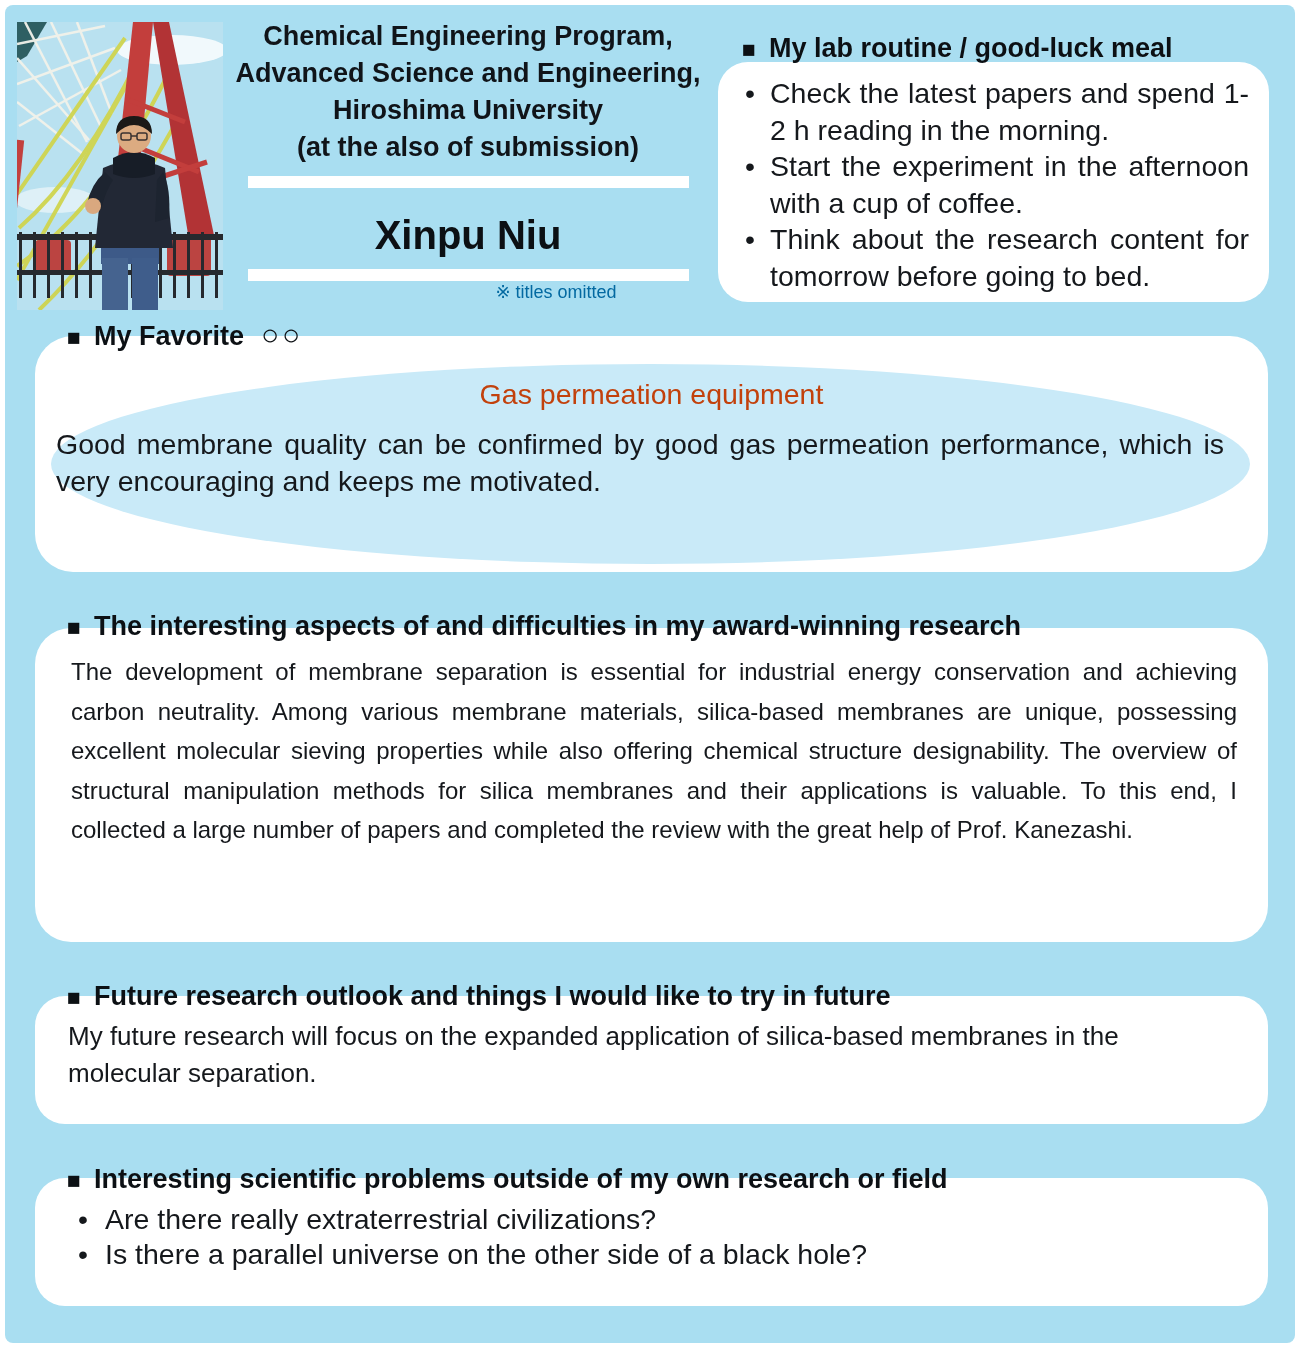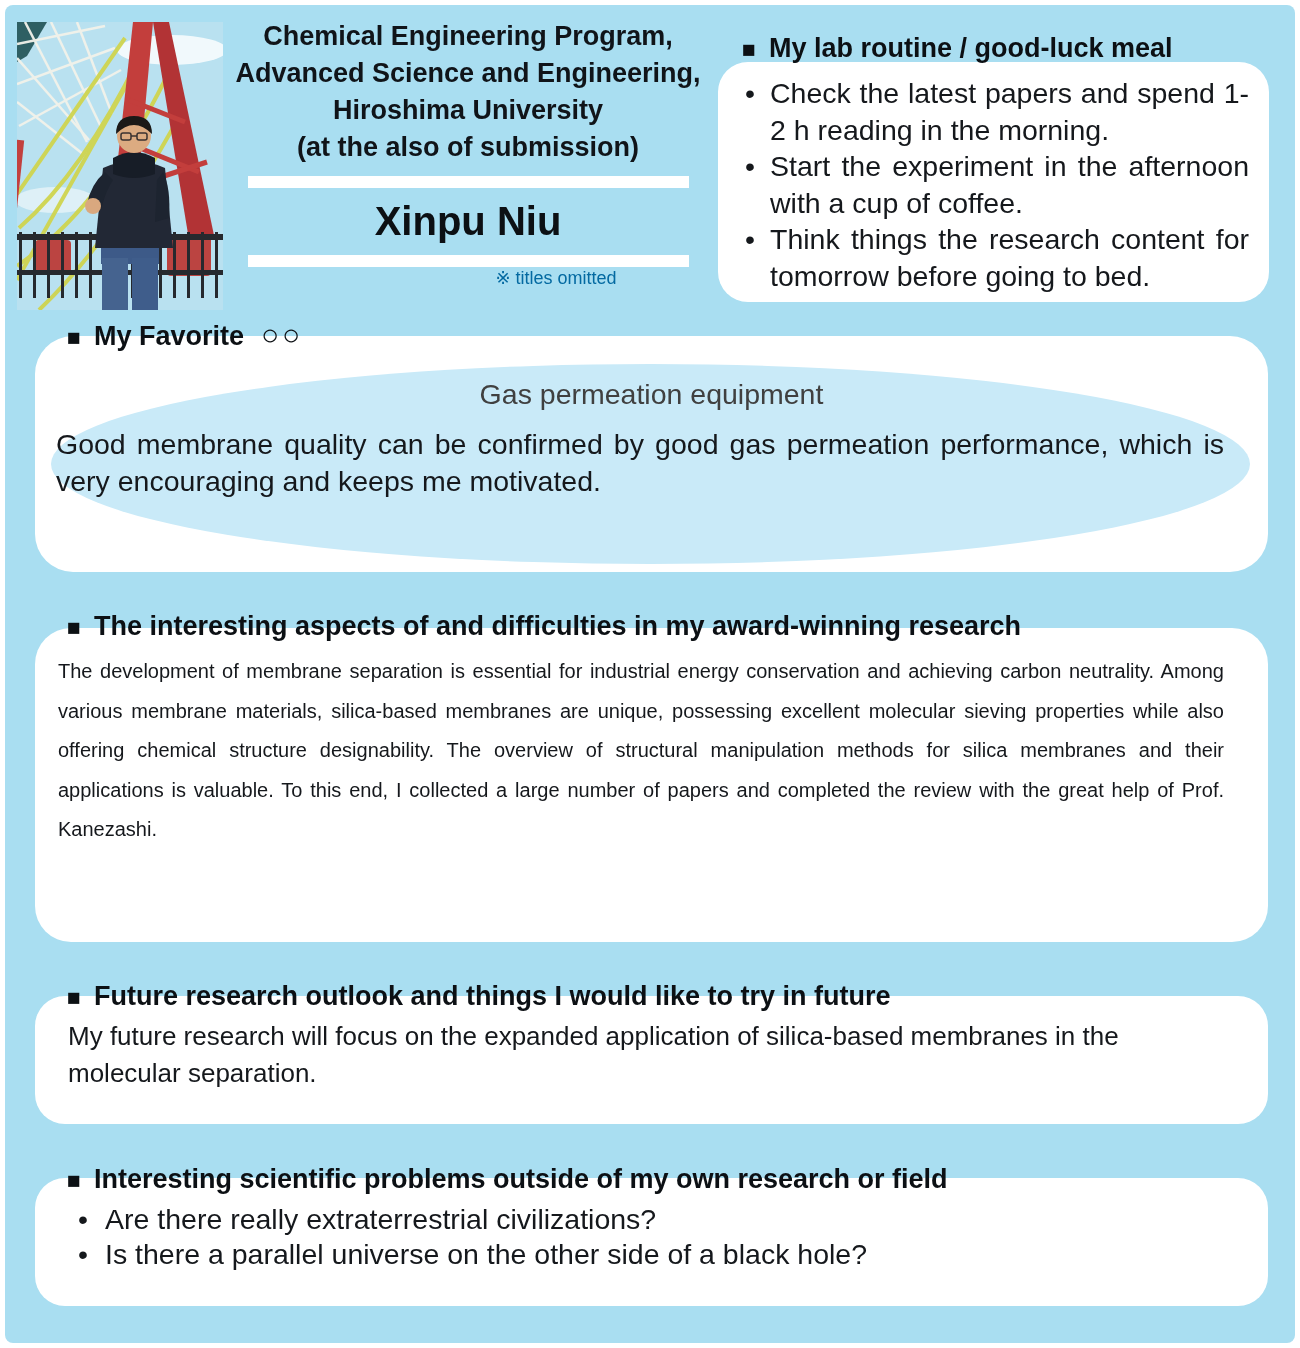--- a/index.html
+++ b/index.html
@@ -12,42 +12,42 @@
     position:absolute;left:5px;top:5px;width:1290px;height:1338px;
     background:#a9def1;border-radius:8px;overflow:hidden;
   }
   
   .photo{position:absolute;left:12px;top:17px;width:206px;height:288px;overflow:hidden;}
   .photo svg{display:block;}
   
   .header-col{position:absolute;left:217px;top:13px;width:492px;text-align:center;}
   .aff-line{font-weight:700;font-size:27px;line-height:37px;white-space:nowrap;color:#101419;}
   .bar{width:441px;height:12px;background:#ffffff;margin:10px auto 0;}
-  .name{font-size:40px;font-weight:700;margin-top:12px;line-height:42px;color:#0c1014;}
+  .name{font-size:40px;font-weight:700;margin-top:26px;line-height:42px;color:#0c1014;}
   .bar2{margin-top:13px;}
   .note{font-size:18px;color:#0369a1;transform:translateX(88px);}
   
   .sec-heading{
     position:absolute;display:flex;align-items:center;gap:13px;
     font-weight:700;font-size:27px;line-height:34px;color:#0c1014;z-index:2;white-space:nowrap;
   }
   .sec-heading .marker{font-size:23px;line-height:1;position:relative;top:1px;}
   .fav-suffix{font-weight:400;font-size:30px;letter-spacing:3px;margin-left:4px;position:relative;top:-1px;}
   
   .panel{position:absolute;background:#ffffff;z-index:1;box-sizing:border-box;}
   .routine-panel{left:713px;top:57px;width:551px;height:240px;border-radius:30px;padding:13px 20px 0 12px;}
   .brow{display:flex;font-size:28.5px;line-height:36.5px;color:#15181c;}
   .brow .bm{flex:0 0 40px;text-align:center;}
   .brow .bt{flex:1;text-align:justify;}
   .fav-panel{left:30px;top:331px;width:1233px;height:236px;border-radius:38px;}
   .fav-ellipse{position:absolute;left:16px;top:28px;width:1199px;height:200px;border-radius:50%;background:#c9eaf8;}
-  .fav-title{position:absolute;left:0;top:42px;width:100%;text-align:center;font-size:28.5px;color:#404040;}
+  .fav-title{position:absolute;left:0;top:42px;width:100%;text-align:center;font-size:28.5px;color:#c2410c;}
   .fav-para{position:absolute;left:21px;top:90px;width:1168px;font-size:28.5px;line-height:37px;text-align:justify;color:#15181c;}
   .res-panel{left:30px;top:623px;width:1233px;height:314px;border-radius:36px;}
-  .res-para{position:absolute;left:23px;top:24px;width:1166px;font-size:20px;line-height:39.5px;text-align:justify;color:#15181c;}
+  .res-para{position:absolute;left:36px;top:24px;width:1166px;font-size:24px;line-height:39.5px;text-align:justify;color:#15181c;}
   .fut-panel{left:30px;top:991px;width:1233px;height:128px;border-radius:30px;}
   .fut-para{position:absolute;left:33px;top:22px;width:1170px;font-size:26px;line-height:37px;color:#15181c;}
   .out-panel{left:30px;top:1173px;width:1233px;height:128px;border-radius:30px;padding-top:24px;}
   .orow{display:flex;font-size:28.5px;line-height:35px;padding-left:26px;color:#15181c;}
   .orow .bm{flex:0 0 44px;text-align:center;}
   .orow .bt{flex:1;}
 </style>
 </head>
 <body>
 
@@ -144,21 +144,21 @@
     <div class="brow">
       <span class="bm">•</span>
       <span class="bt">Check the latest papers and spend 1-2 h reading in the morning.</span>
     </div>
     <div class="brow">
       <span class="bm">•</span>
       <span class="bt">Start the experiment in the afternoon with a cup of coffee.</span>
     </div>
     <div class="brow">
       <span class="bm">•</span>
-      <span class="bt">Think things the research content for tomorrow before going to bed.</span>
+      <span class="bt">Think about the research content for tomorrow before going to bed.</span>
     </div>
   </div>
 
   <div class="sec-heading" style="left:62px;top:314px;">
     <span class="marker">■</span>
     <span>My Favorite</span>
     <span class="fav-suffix">○○</span>
   </div>
   <div class="panel fav-panel">
     <div class="fav-ellipse"></div>

